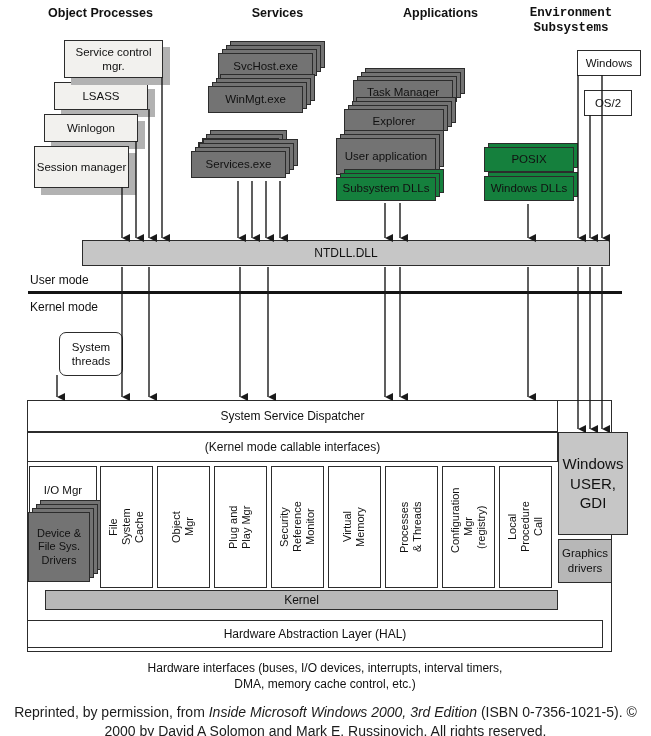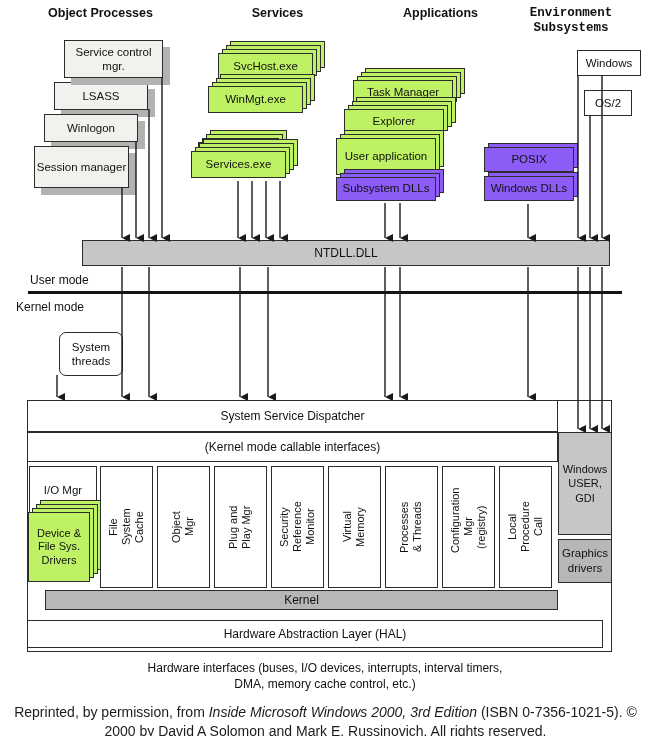--- a/index.html
+++ b/index.html
@@ -7,26 +7,26 @@
     position:relative;width:651px;height:736px;background:#fff;overflow:hidden;
     font-family:"Liberation Sans",sans-serif;color:#111;
   }
   .hdr{position:absolute;font-weight:bold;font-size:12.5px;text-align:center;line-height:1.2;}
   
   .pbox{position:absolute;background:#fff;border:1px solid #2c2c2c;display:flex;align-items:center;justify-content:center;text-align:center;font-size:11.5px;line-height:1.25;margin-left:32px;}
   
   .sbox{position:absolute;background:#f2f1ee;border:1px solid #2c2c2c;box-shadow:7px 7px 0 #b2b2b2;display:flex;align-items:center;justify-content:center;text-align:center;font-size:11.5px;line-height:1.25;}
   
   .stackbox{position:absolute;}
-  .stackbox .layer,.stackbox .face{position:absolute;left:0;top:0;right:0;bottom:0;background:#bef264;border:1px solid #2c2c2c;box-sizing:border-box;}
+  .stackbox .layer,.stackbox .face{position:absolute;left:0;top:0;right:0;bottom:0;background:#737373;border:1px solid #2c2c2c;box-sizing:border-box;}
   .stackbox .o1{transform:translate(4px,-4px);}
   .stackbox .o2{transform:translate(8px,-8px);}
   .stackbox .o3{transform:translate(12px,-12px);}
   .stackbox .face{display:flex;align-items:center;justify-content:center;text-align:center;font-size:11.5px;line-height:1.2;}
-  .stackbox.gray .layer,.stackbox.gray .face{background:#8b5cf6;}
+  .stackbox.gray .layer,.stackbox.gray .face{background:#15803d;}
   
   .gbar{position:absolute;background:#c6c6c6;border:1px solid #2c2c2c;display:flex;align-items:center;justify-content:center;text-align:center;font-size:12px;box-sizing:border-box;}
   .gbar.dark{background:#b7b7b7;}
   
   .kouter{position:absolute;left:27px;top:400px;width:585px;height:252px;border:1.5px solid #2c2c2c;background:#fff;box-sizing:border-box;}
   .krow{position:absolute;background:#fff;border:1px solid #2c2c2c;display:flex;align-items:center;justify-content:center;font-size:12px;box-sizing:border-box;}
   .vcol{position:absolute;background:#fff;border:1px solid #2c2c2c;display:flex;align-items:center;justify-content:center;box-sizing:border-box;}
   .vcol span{writing-mode:vertical-rl;transform:rotate(180deg);text-align:center;font-size:11px;line-height:1.2;max-inline-size:52px;inline-size:auto;display:inline-block;}
   .modelbl{position:absolute;font-size:12px;}
   .divider{position:absolute;left:28px;top:291px;width:594px;height:3px;background:#141414;}
@@ -105,30 +105,30 @@
   </div>
   <div class="stackbox gray" style="left:484px;top:176px;width:90px;height:25px;">
     <div class="layer o1"></div>
     <div class="face">Windows DLLs</div>
   </div>
 
   <div class="gbar" style="left:82px;top:240px;width:528px;height:26px;">NTDLL.DLL</div>
 
   <div class="modelbl" style="left:30px;top:273px;">User mode</div>
   <div class="divider"></div>
-  <div class="modelbl" style="left:16px;top:300px;">Kernel mode</div>
+  <div class="modelbl" style="left:30px;top:300px;">Kernel mode</div>
 
   <div class="pbox" style="left:27px;top:332px;width:62px;height:42px;border-radius:7px;">System threads</div>
 
   <div class="kouter"></div>
 
   <div class="krow" style="left:27px;top:400px;width:531px;height:32px;">System Service Dispatcher</div>
   <div class="krow" style="left:27px;top:432px;width:531px;height:30px;">(Kernel mode callable interfaces)</div>
 
-  <div class="gbar" style="left:558px;top:432px;width:54px;height:103px;font-size:11px;line-height:1.3;">Windows USER, GDI</div>
+  <div class="gbar" style="left:558px;top:432px;width:70px;height:103px;font-size:15px;line-height:1.3;">Windows USER, GDI</div>
   <div class="gbar dark" style="left:558px;top:539px;width:54px;height:44px;font-size:11.5px;line-height:1.3;">Graphics drivers</div>
 
   <div class="krow" style="left:29px;top:466px;width:68px;height:48px;font-size:11.5px;">I/O Mgr</div>
   <div class="stackbox" style="left:28px;top:512px;width:62px;height:70px;">
     <div class="layer o3"></div>
       <div class="layer o2"></div>
       <div class="layer o1"></div>
     <div class="face" style="font-size:11px;">Device &amp; File Sys. Drivers</div>
   </div>
 

